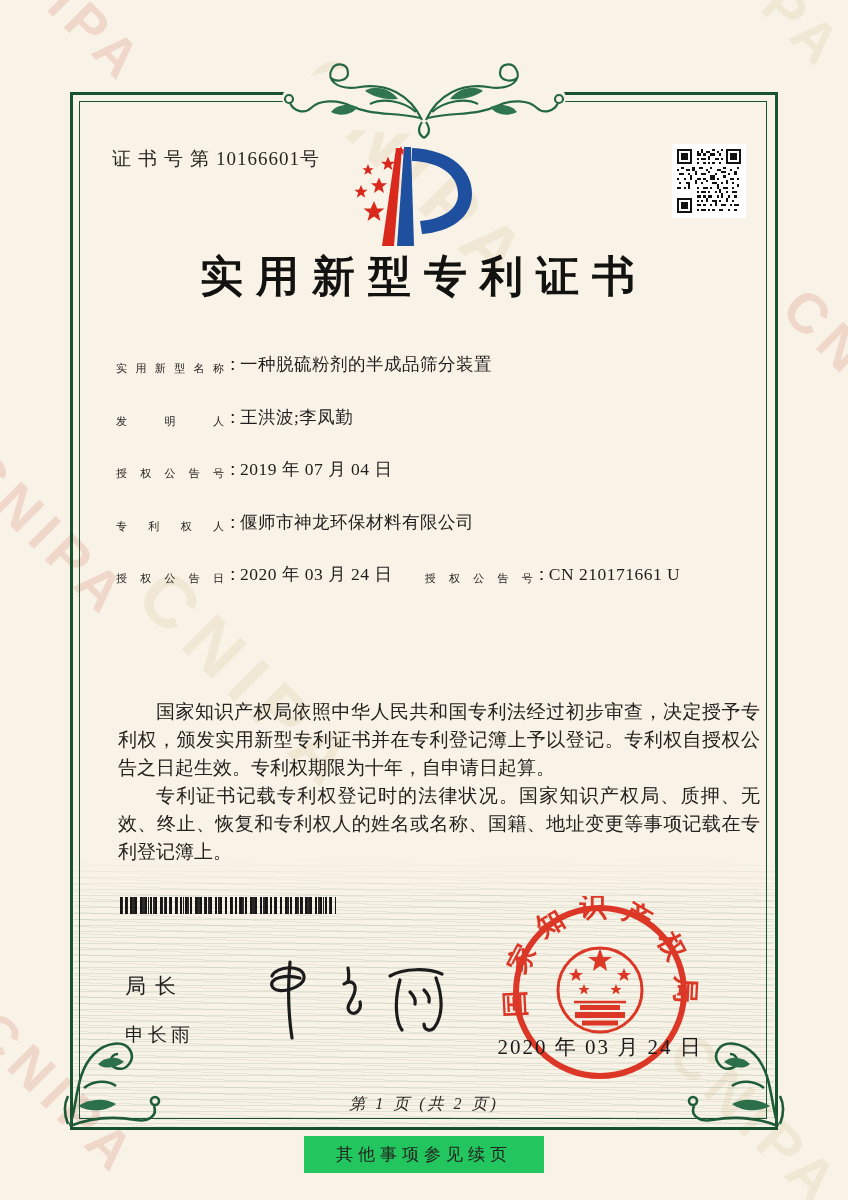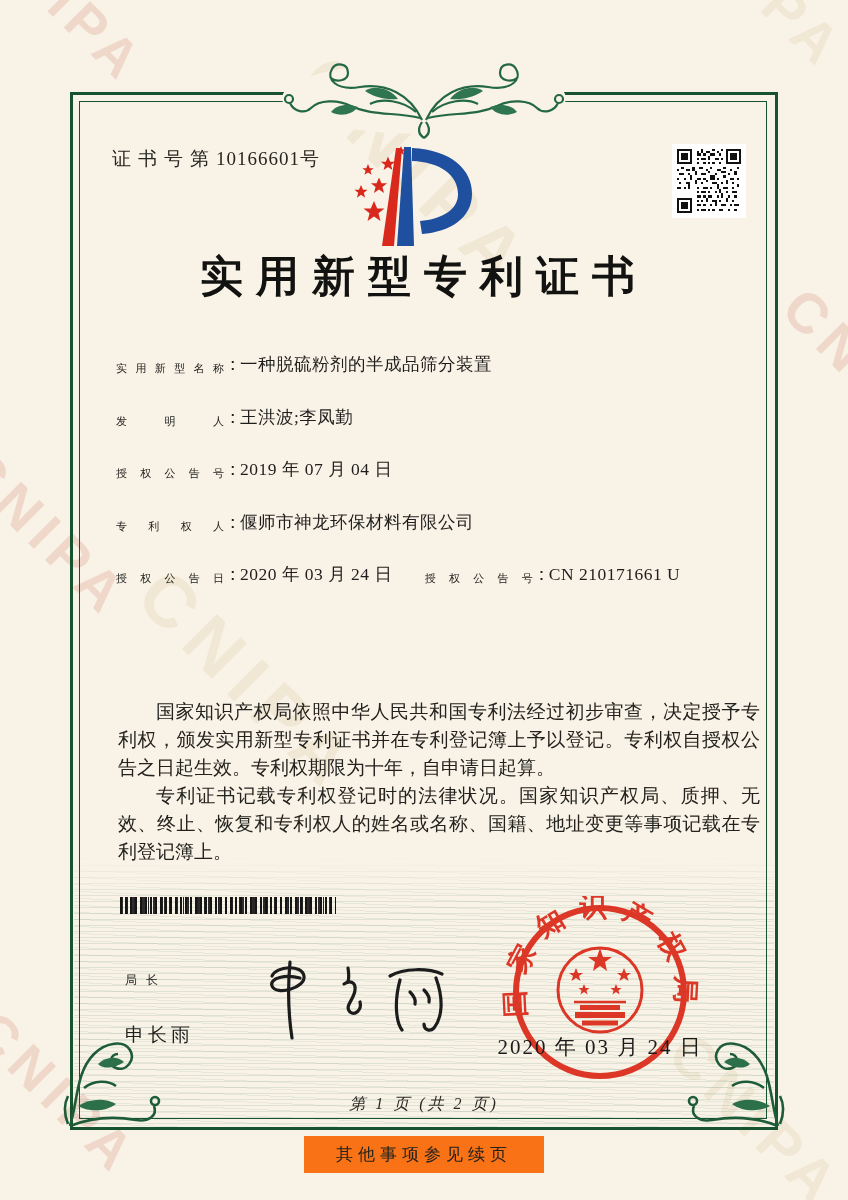--- a/index.html
+++ b/index.html
@@ -46,28 +46,28 @@
   .fvalue{letter-spacing:.5px;}
   .grant2{margin-left:28px;}
   .body-text{position:absolute; left:118px; top:698px; width:642px;
       font-size:19px; line-height:28px; color:#23221e; text-align:justify;}
   .body-text p{margin:0; text-indent:2em;}
   .barcode{position:absolute; left:120px; top:897px; width:216px; height:17px;
       background:
         repeating-linear-gradient(90deg,#141414 0 2px,transparent 2px 5px),
         repeating-linear-gradient(90deg,#222 0 1px,transparent 1px 7px),
         repeating-linear-gradient(90deg,rgba(10,10,10,.85) 0 3px,transparent 3px 11px);}
-  .sig-title{position:absolute; left:125px; top:972px; font-size:12px; letter-spacing:9px;}
+  .sig-title{position:absolute; left:125px; top:972px; font-size:21px; letter-spacing:9px;}
   .sig-name{position:absolute; left:125px; top:1006px; font-size:19px; letter-spacing:4px;margin-top:16px;}
   .signature{position:absolute; left:252px; top:950px;}
   .seal{position:absolute; left:498px; top:896px;}
   .page-info{position:absolute; left:0; width:100%; top:1094px; text-align:center;
       font-size:16px; letter-spacing:3px; color:#2a2925;font-style:italic;}
   .cont-note{position:absolute; left:50%; transform:translateX(-50%); top:1136px;
-      background:#f97316; padding:7px 32px; font-size:17px; letter-spacing:5px; color:#23221e;}
+      background:#22c55e; padding:7px 32px; font-size:17px; letter-spacing:5px; color:#23221e;}
 </style>
 </head>
 <body>
 
 <div class="page">
 
   <div class="wm wm-pink" style="left:-38px; top:-30px; font-size:54px;">CNIPA</div>
   <div class="wm wm-tan" style="left:656px; top:-48px; font-size:56px;">CNIPA</div>
   <div class="wm wm-tan" style="left:270px; top:130px; font-size:74px; letter-spacing:14px;">CNIPA</div>
   <div class="wm wm-pink" style="left:762px; top:340px; font-size:56px;">CNIPA</div>

